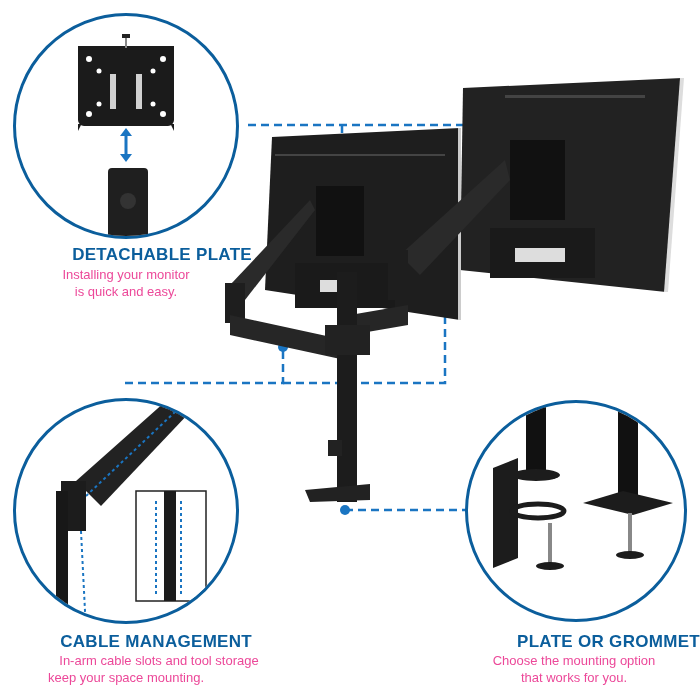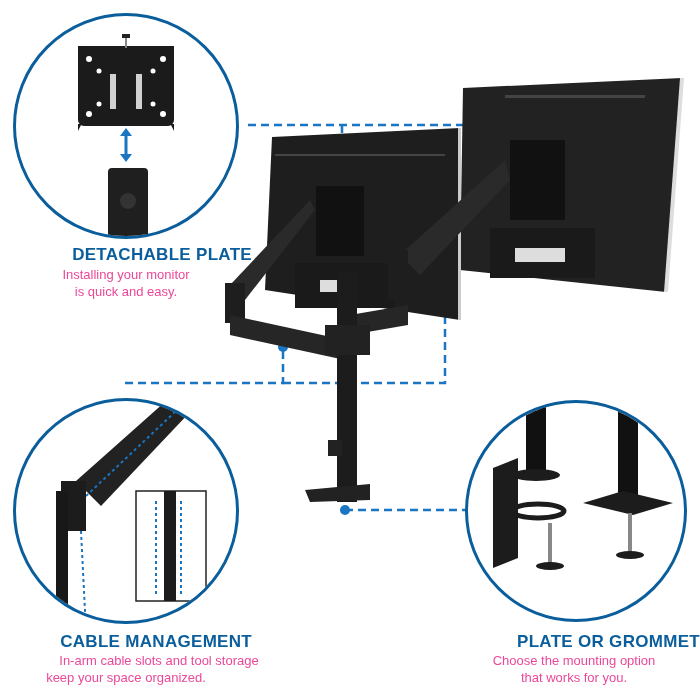--- a/index.html
+++ b/index.html
@@ -96,21 +96,21 @@
     <rect x="40" y="90" width="12" height="140" fill="#181818"></rect>
     <path d="M65,130 L70,230" stroke="#1a75c2" stroke-width="2" stroke-dasharray="3,3"></path>
     <rect x="120" y="90" width="70" height="110" fill="#fff" stroke="#222" stroke-width="1.5"></rect>
     <rect x="148" y="90" width="12" height="110" fill="#1c1c1c"></rect>
     <path d="M140,100 L140,195" stroke="#1a75c2" stroke-width="2" stroke-dasharray="3,3"></path>
     <path d="M165,100 L165,195" stroke="#1a75c2" stroke-width="2" stroke-dasharray="3,3"></path>
   </svg>
 </div>
 <div class="title" style="left:0;width:252px;top:632px;">CABLE MANAGEMENT</div>
 <div class="desc" style="left:0;width:252px;top:653px;margin-left:33px;">In-arm cable slots and tool storage</div>
-<div class="desc" style="left:0;width:252px;top:670px;">keep your space organized.</div>
+<div class="desc" style="left:0;width:252px;top:670px;">keep your space mounting.</div>
 
 <div class="circle" style="left:465px;top:400px;width:222px;height:222px;">
   <svg width="222" height="222">
     <rect x="58" y="0" width="20" height="72" fill="#111"></rect>
     <ellipse cx="68" cy="72" rx="24" ry="6" fill="#1c1c1c"></ellipse>
     <polygon points="25,65 50,55 50,155 25,165" fill="#1c1c1c"></polygon>
     <ellipse cx="70" cy="108" rx="26" ry="7" fill="none" stroke="#1c1c1c" stroke-width="5"></ellipse>
     <rect x="80" y="120" width="4" height="40" fill="#888"></rect>
     <ellipse cx="82" cy="163" rx="14" ry="4" fill="#1c1c1c"></ellipse>
     <rect x="150" y="0" width="20" height="95" fill="#111"></rect>

